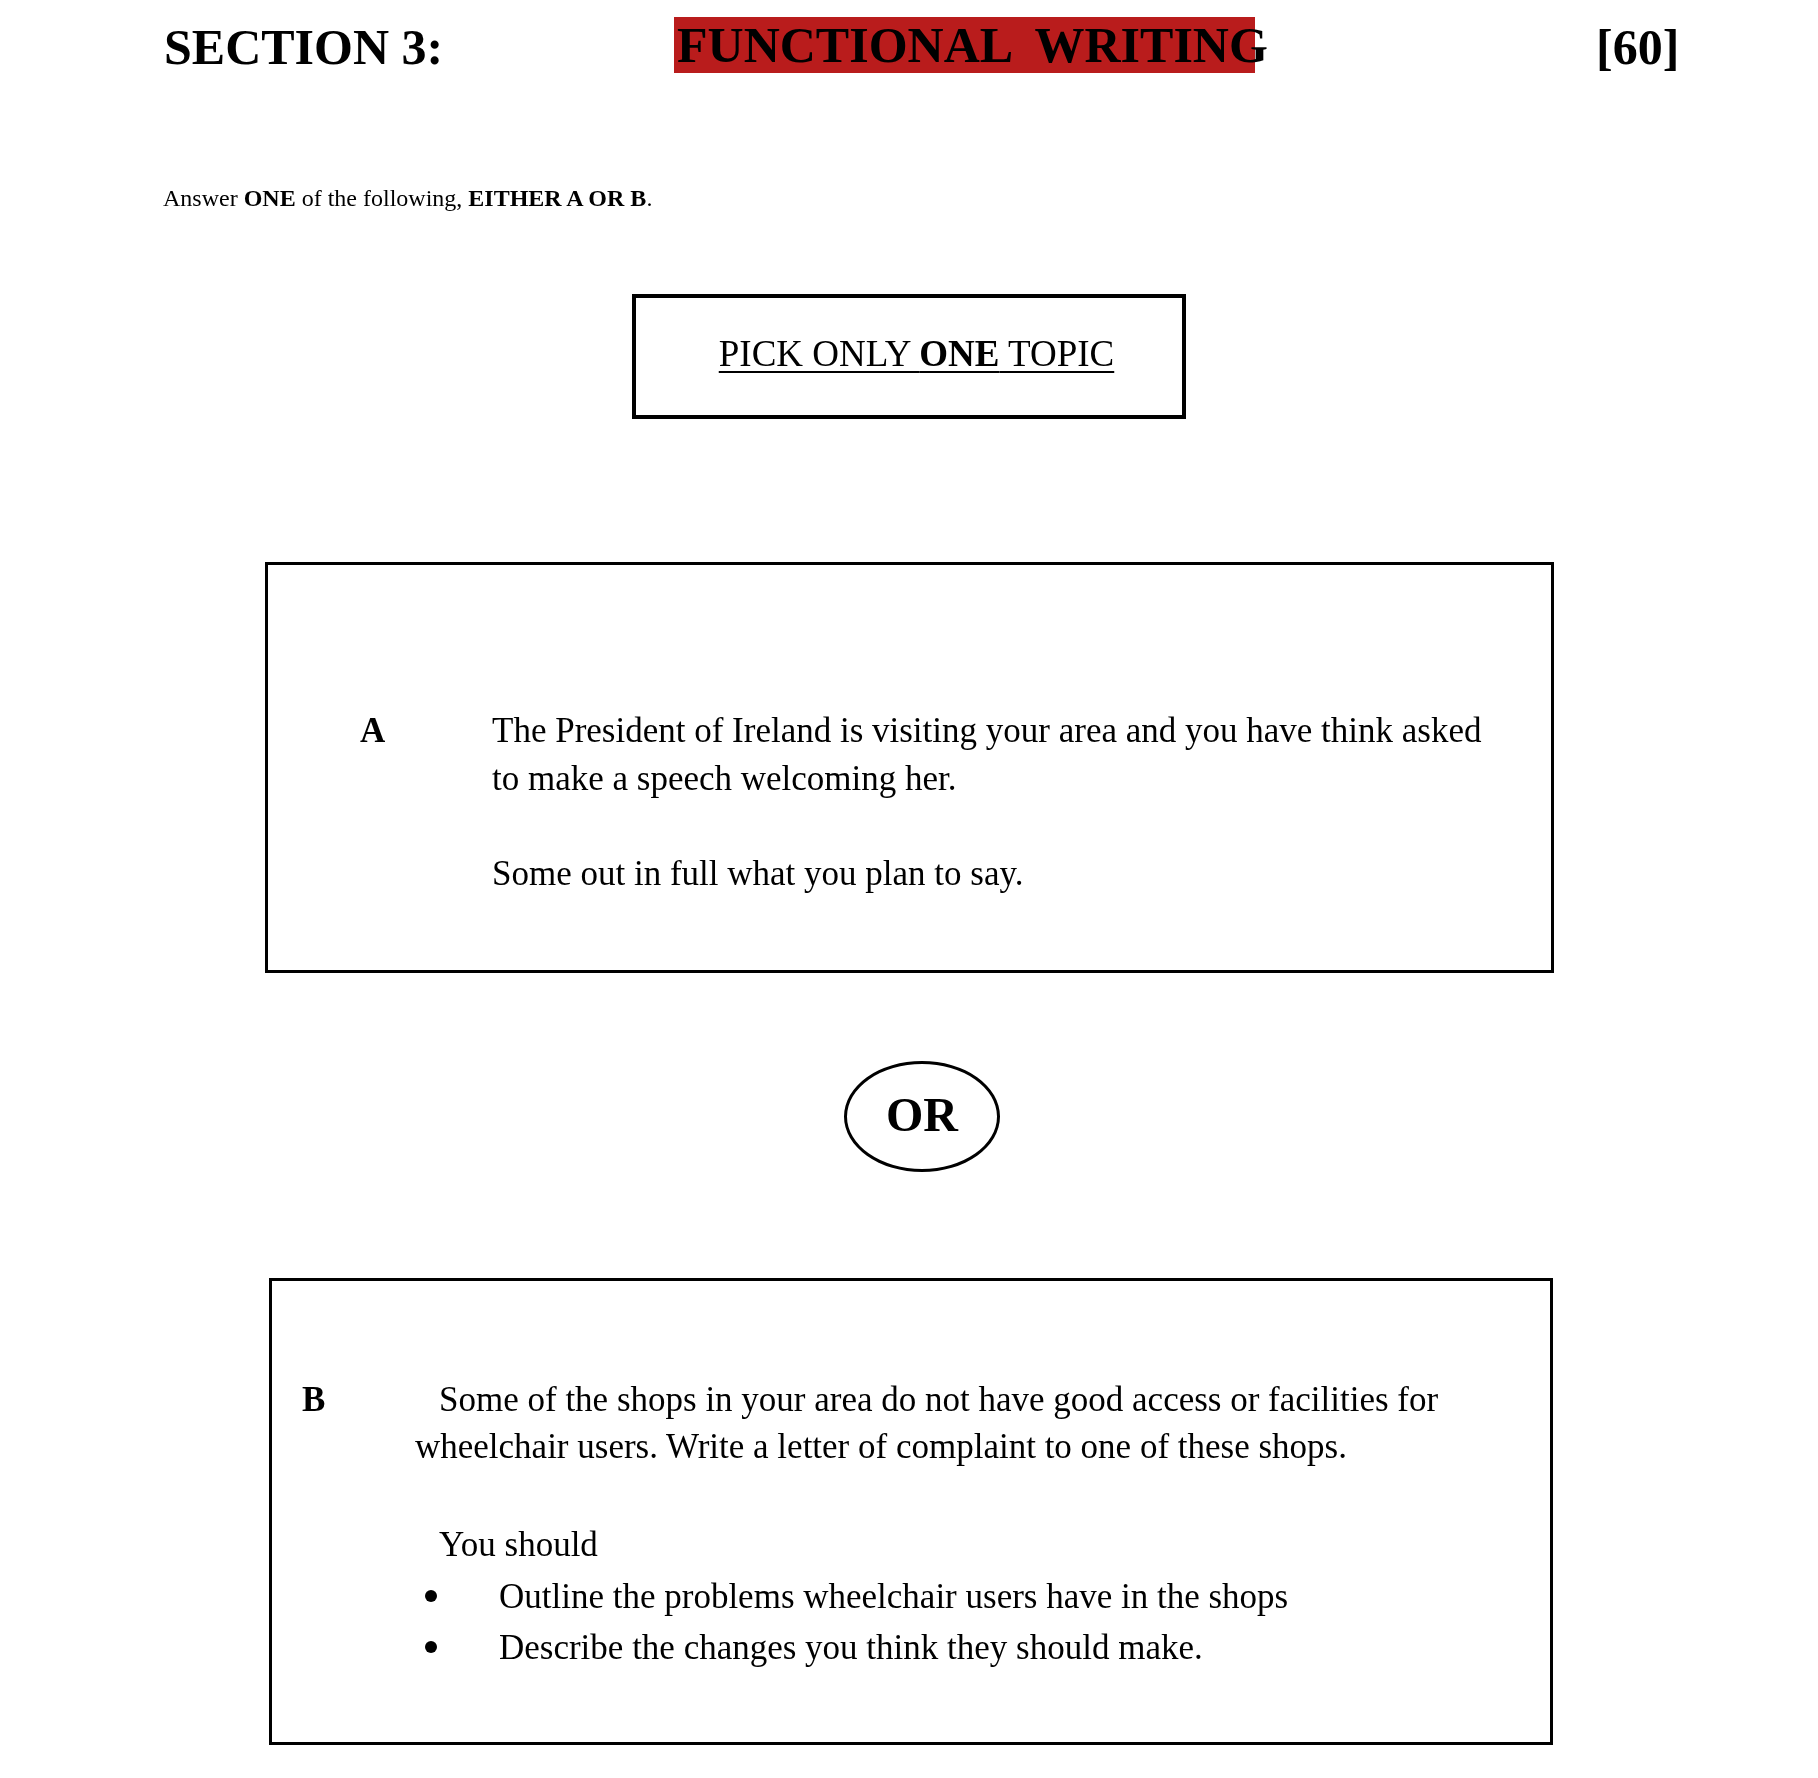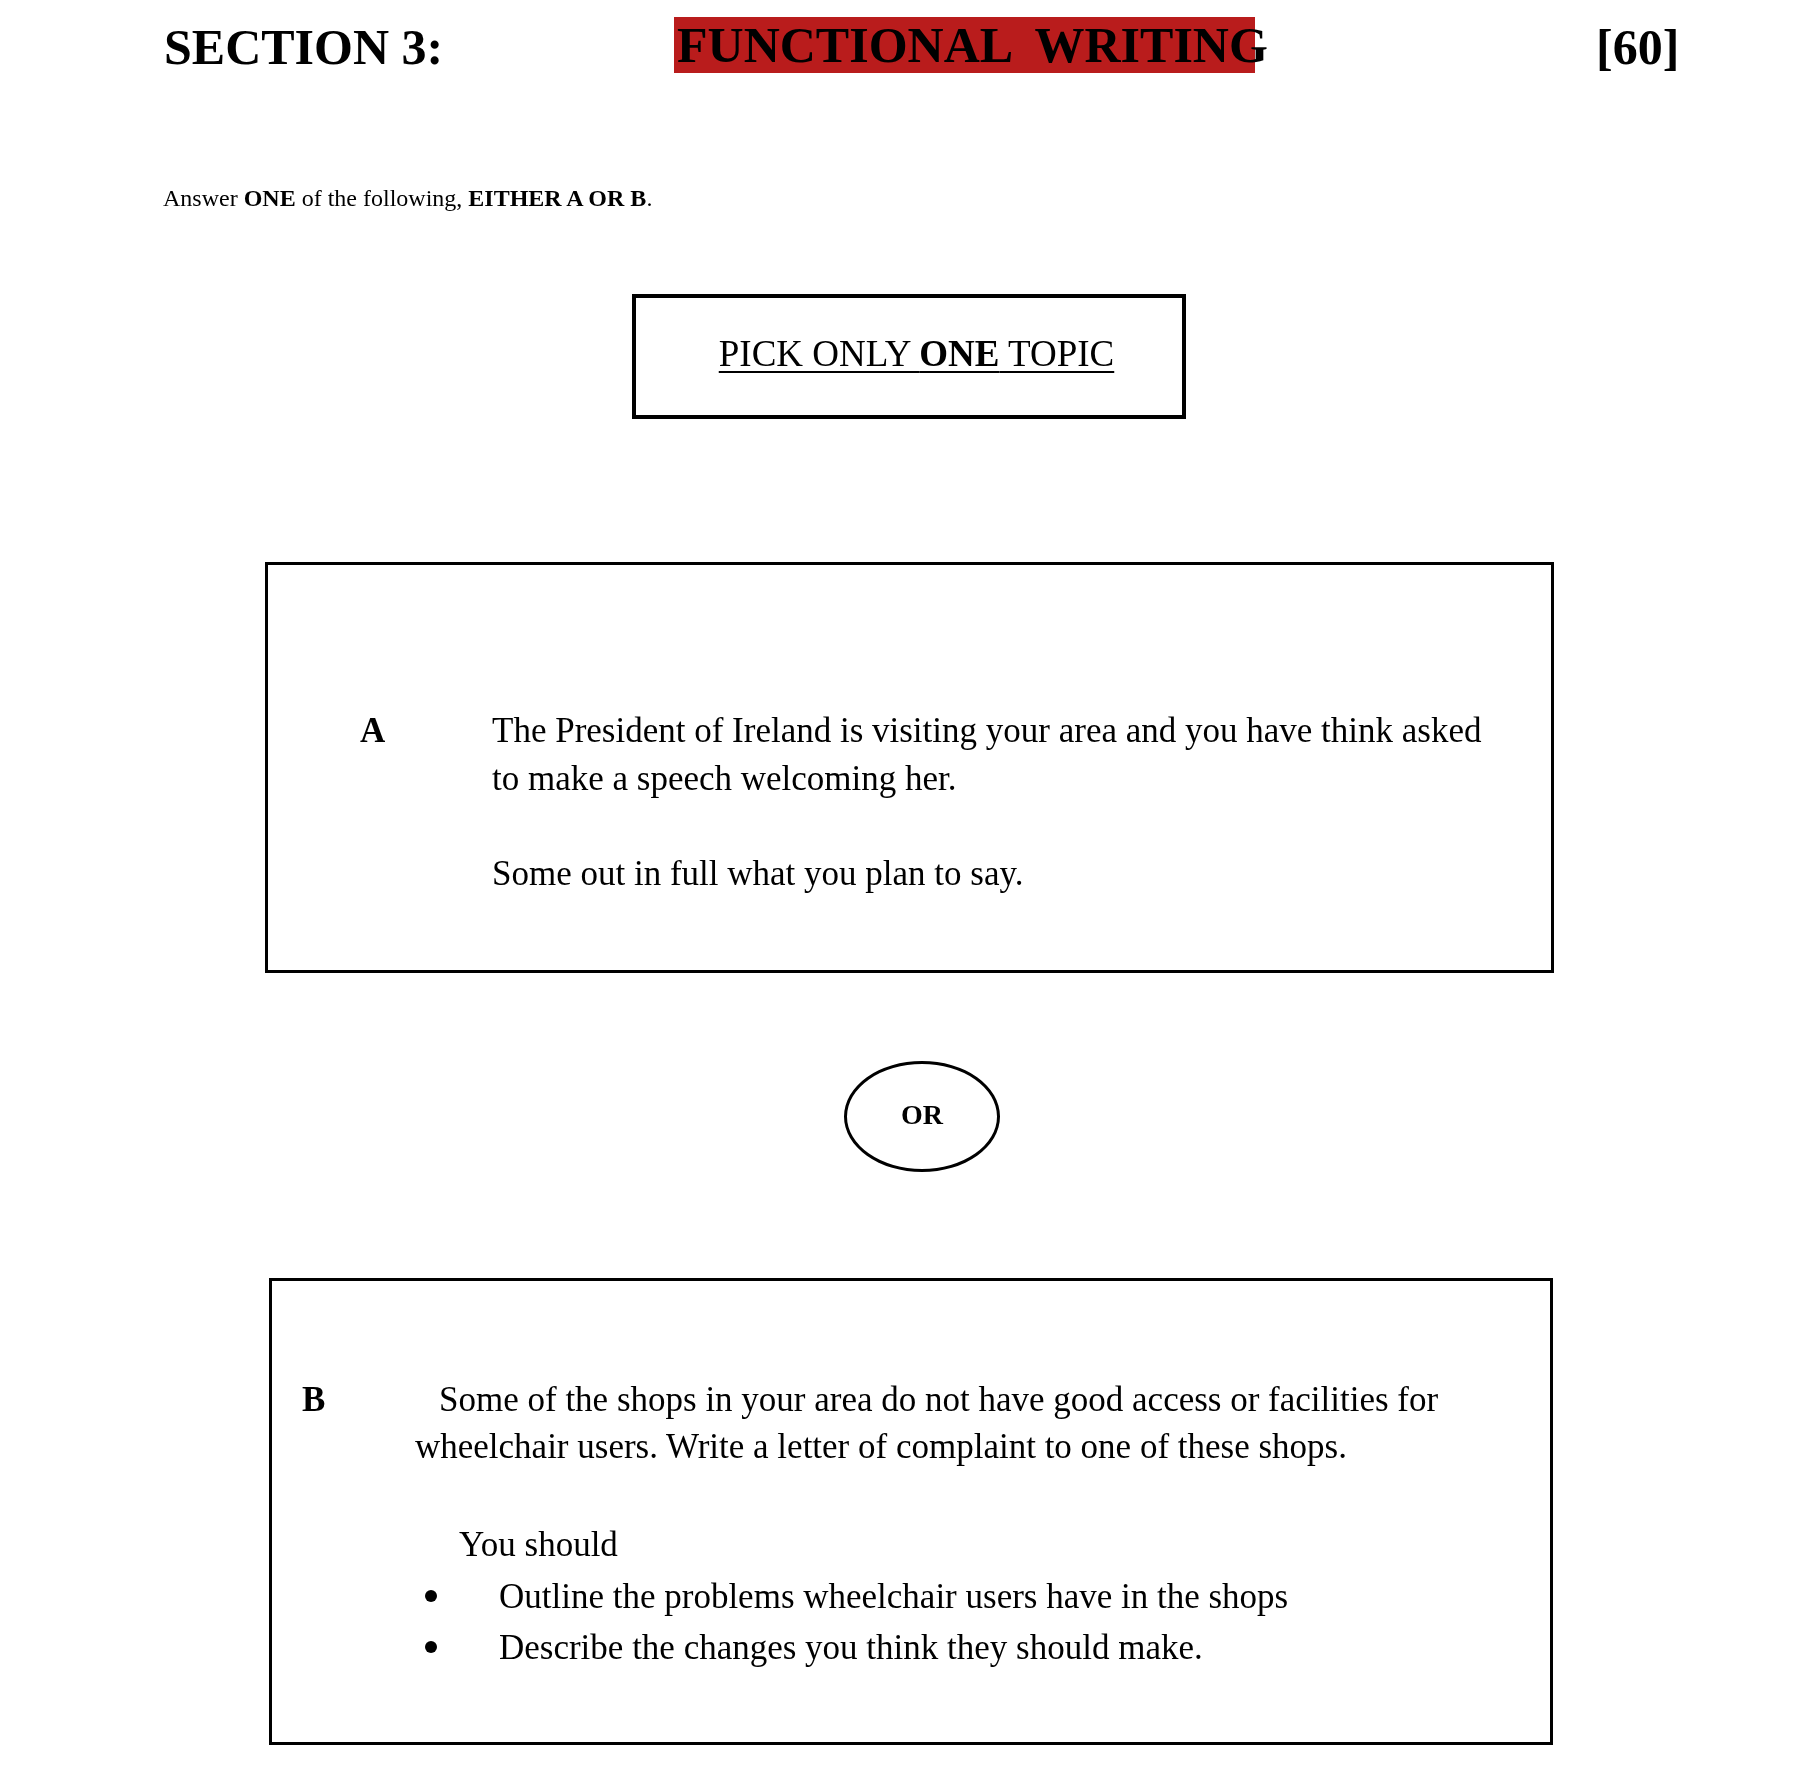--- a/index.html
+++ b/index.html
@@ -33,25 +33,25 @@
   </div>
 </div>
 
 <div class="box" style="left:265px; top:562px; width:1289px; height:411px;"></div>
 <div class="abs body36 b" style="left:345px; top:711px;">A</div>
 <div class="abs body36" style="left:477px; top:711px;">The President of Ireland is visiting your area and you have think asked</div>
 <div class="abs body36" style="left:477px; top:759px;">to make a speech welcoming her.</div>
 <div class="abs body36" style="left:477px; top:854px;">Some out in full what you plan to say.</div>
 
 <div class="ellipse" style="left:844px; top:1061px; width:156px; height:111px;">
-  <span class="b" style="font-size:28px; line-height:40px; margin-top:-4px;text-align:center;">OR</span>
+  <span class="b" style="font-size:48px; line-height:40px; margin-top:-4px;text-align:center;">OR</span>
 </div>
 
 <div class="box" style="left:269px; top:1278px; width:1284px; height:467px;"></div>
 <div class="abs body36 b" style="left:287px; top:1380px;">B</div>
 <div class="abs body36" style="left:424px; top:1380px;">Some of the shops in your area do not have good access or facilities for</div>
 <div class="abs body36" style="left:400px; top:1427px;">wheelchair users. Write a letter of complaint to one of these shops.</div>
-<div class="abs body36" style="left:444px; top:1525px;">You should</div>
+<div class="abs body36" style="left:424px; top:1525px;">You should</div>
 
 <div class="bullet" style="left:425px; top:1590px;"></div>
 <div class="abs body36" style="left:484px; top:1577px;">Outline the problems wheelchair users have in the shops</div>
 <div class="bullet" style="left:425px; top:1641px;"></div>
 <div class="abs body36" style="left:484px; top:1628px;">Describe the changes you think they should make.</div>
 
 </body></html>

